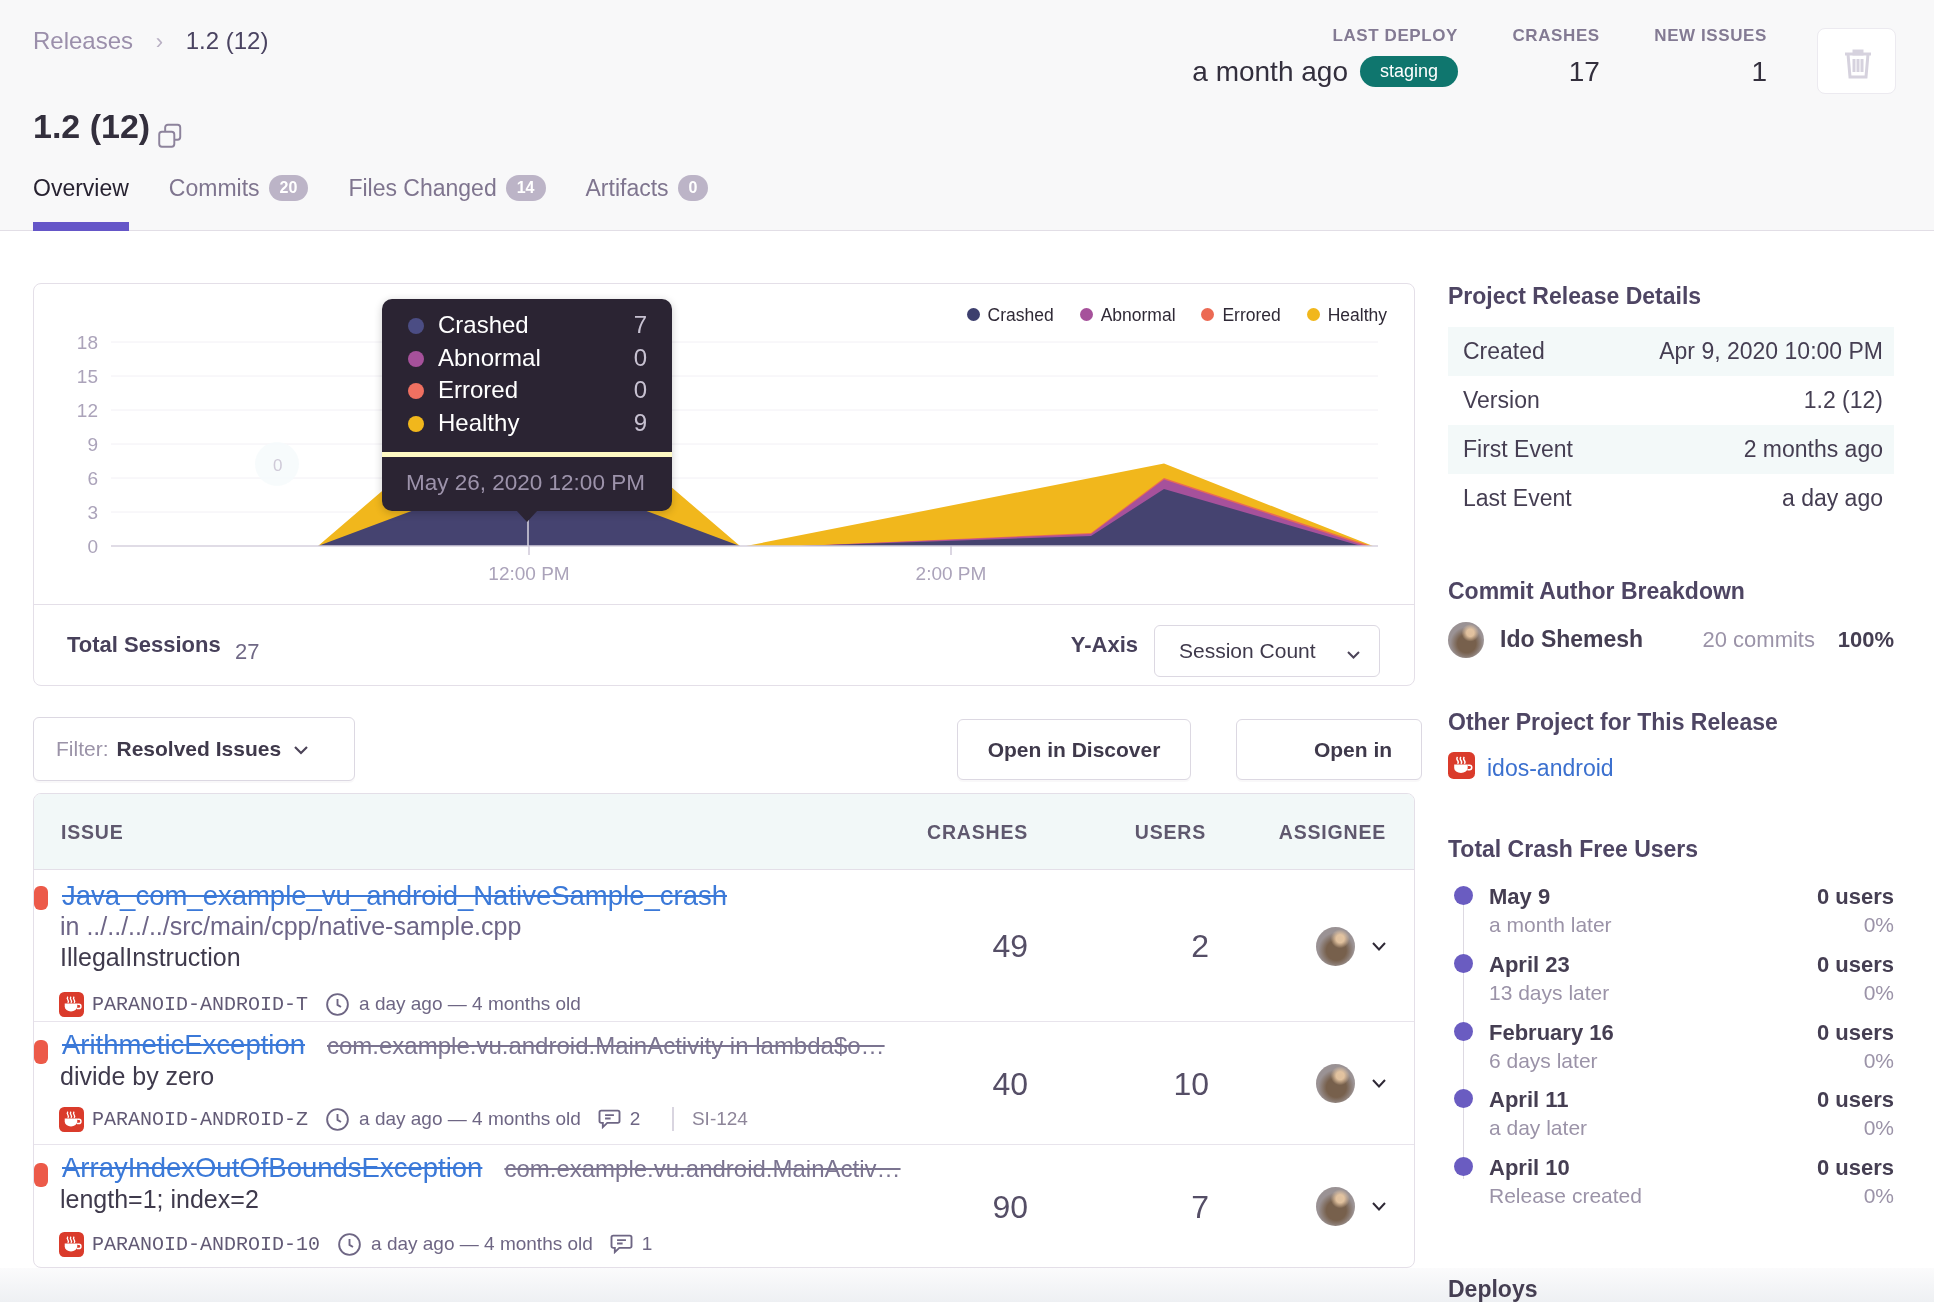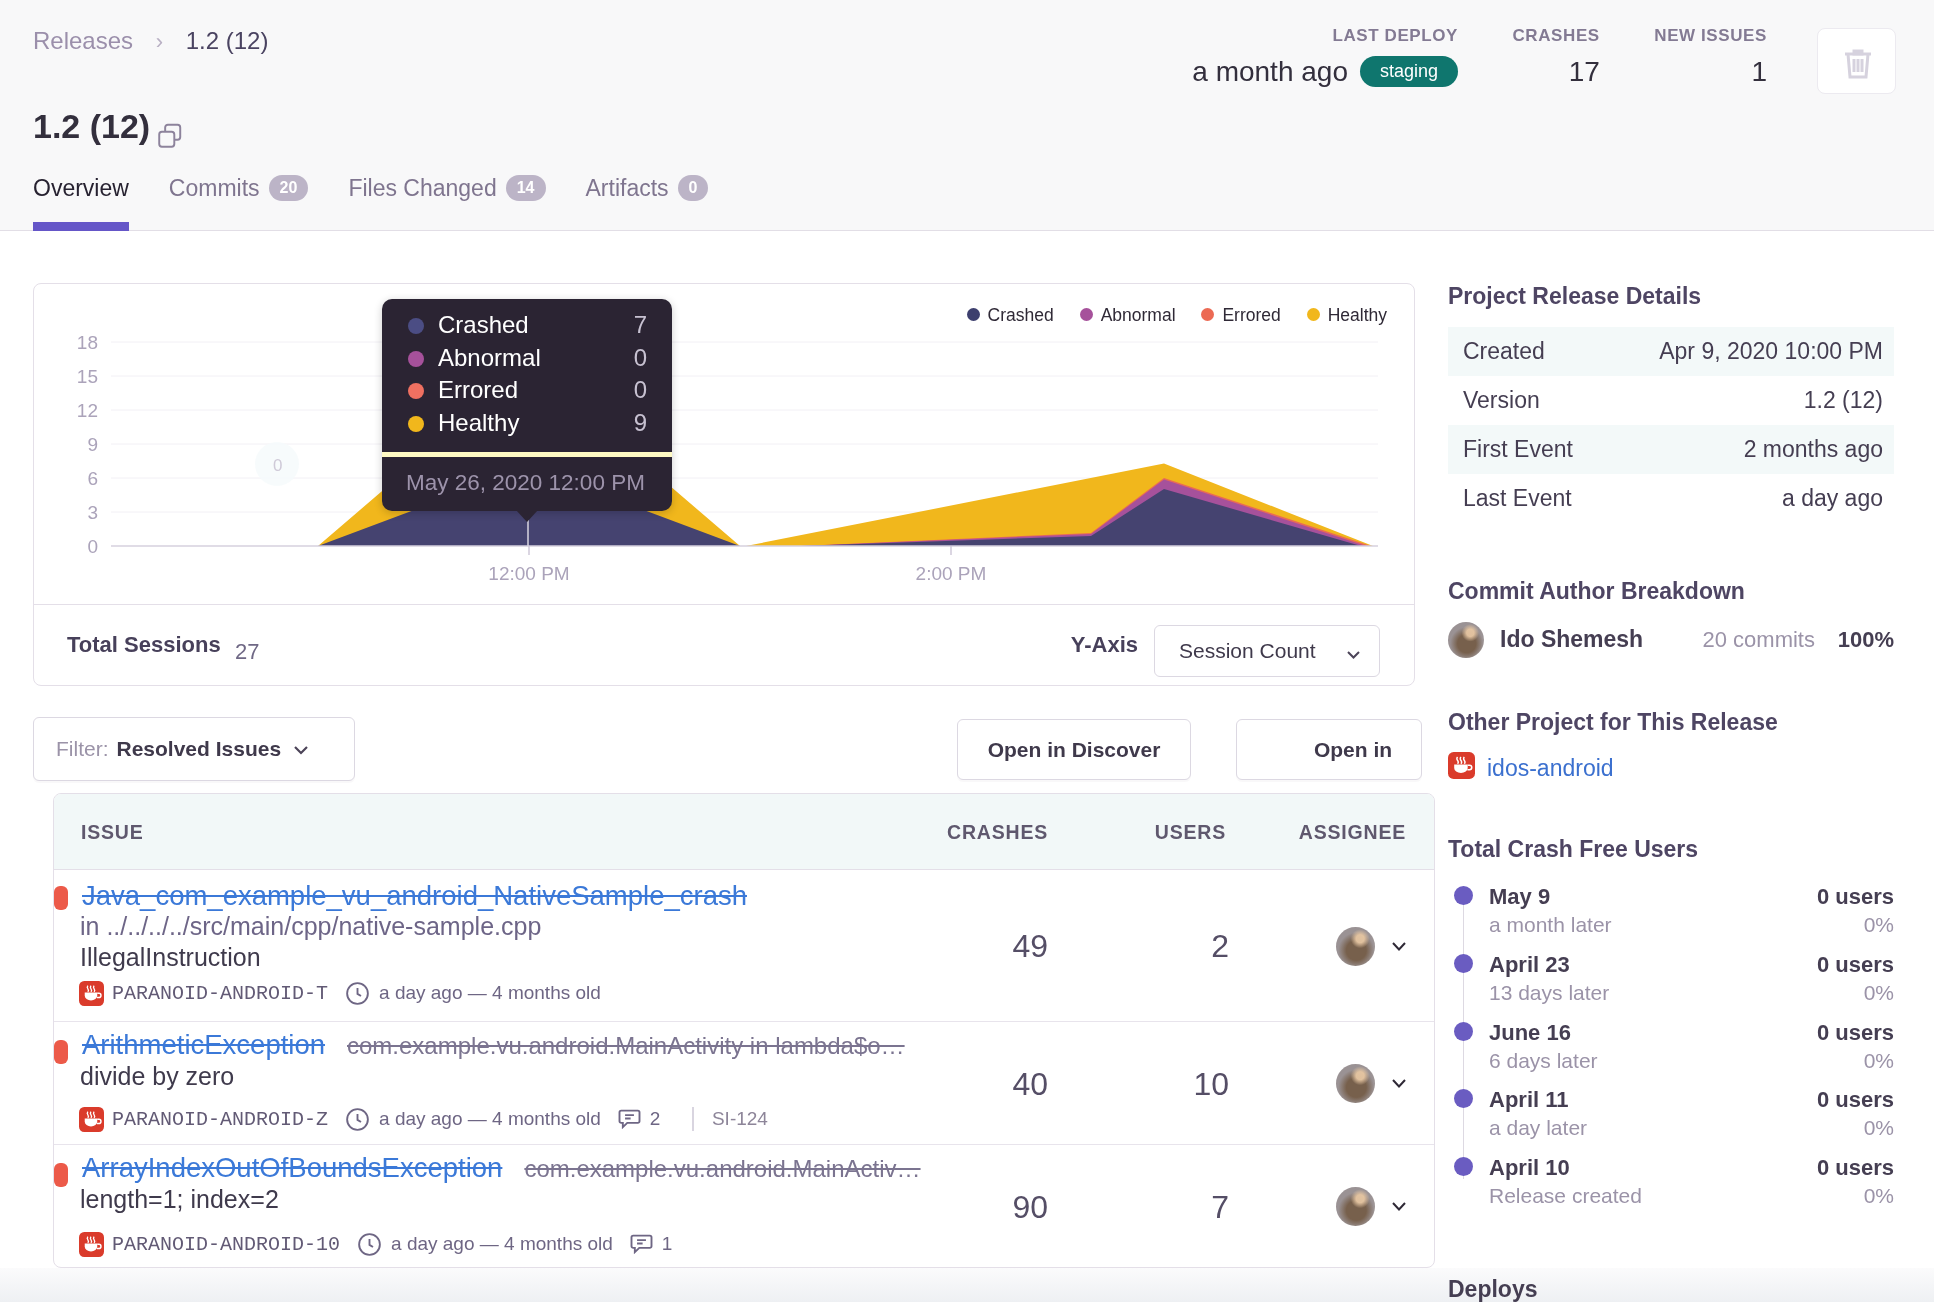--- a/index.html
+++ b/index.html
@@ -51,21 +51,21 @@
 
 .btn { position:absolute; background:#fff; border:1px solid #dcd8e2; border-radius:6px; font-size:21px; font-weight:700; color:#3f394b; text-align:center; box-shadow:0 2px 1px rgba(50,40,60,.03); }
 #fbtn { left:33px; top:717px; width:322px; height:64px; text-align:left; line-height:62px; padding-left:22px; font-weight:400; }
 #fbtn .flbl { color:#9b93a8; }
 #fbtn b { font-weight:700; margin-left:8px; }
 #fbtn .chev { margin-left:12px; color:#4c4458; }
 #btn-discover { left:957px; top:719px; width:234px; height:61px; line-height:59px; }
 #btn-issues { left:1236px; top:719px; width:186px; height:61px; line-height:59px;padding-left:48px; }
 
 
-#tbl { position:absolute; left:33px; top:793px; width:1382px; height:475px; background:#fff; border:1px solid #e4dfe8; border-radius:8px; overflow:hidden;margin-left:20px; }
+#tbl { position:absolute; left:33px; top:793px; width:1382px; height:475px; background:#fff; border:1px solid #e4dfe8; border-radius:8px; overflow:hidden; }
 #thead { height:76px; background:#f2f8f8; border-bottom:1px solid #e4dfe8; position:relative; font-size:19.5px; font-weight:700; letter-spacing:0.8px; color:#5f586e; }
 #thead div { position:absolute; top:27px; }
 .hd-issue { left:27px; }
 .hd-events { right:386px; }
 .hd-users { right:208px; }
 .hd-assignee { right:28px; }
 .irow { position:relative; border-bottom:1px solid #e8e4ec; }
 .irow:last-child { border-bottom:none; }
 .mark { position:absolute; left:0px; width:14px; height:24px; background:#ec5a49; border-radius:6px; }
 .t1 { position:absolute; left:28px; font-size:27.5px; white-space:nowrap; }
@@ -212,21 +212,21 @@
     <div class="hd-issue">ISSUE</div>
       <div class="hd-events">CRASHES</div>
       <div class="hd-users">USERS</div>
       <div class="hd-assignee">ASSIGNEE</div>
   </div>
   <div class="irow" style="height:152px;">
     <div class="mark" style="top:16px;"></div>
     <div class="t1" style="top:10px;"><a>Java_com_example_vu_android_NativeSample_crash</a></div>
     <div class="t2" style="top:42px;">in ../../../../src/main/cpp/native-sample.cpp</div>
     <div class="t2b" style="top:73px;">IllegalInstruction</div>
-    <div class="meta" style="top:110px;">
+    <div class="meta" style="top:121px;">
         <svg class="pic" width="25" height="25" viewBox="0 0 24 24">
           <rect width="24" height="24" rx="5" fill="#da3b2b"></rect>
           <path d="M5.5 11 h12 v3.2 a6 4.4 0 0 1 -12 0 z" fill="#fff"></path>
           <path d="M17.5 11.8 h1.6 a2 2 0 0 1 0 4 h-1.9" fill="none" stroke="#fff" stroke-width="1.4"></path>
           <g stroke="#fff" stroke-width="1.3" fill="none">
             <path d="M8.5 4.5 q-1.2 1.5 0 3 q1.2 1.5 0 3"></path>
             <path d="M11.5 4.5 q-1.2 1.5 0 3 q1.2 1.5 0 3"></path>
             <path d="M14.5 4.5 q-1.2 1.5 0 3 q1.2 1.5 0 3"></path>
           </g>
         </svg>
@@ -374,21 +374,21 @@
       </div>
     <div class="tle">
         <div class="dot"></div>
         <div class="d1">April 23</div>
         <div class="d2">13 days later</div>
         <div class="r1">0 users</div>
         <div class="r2">0%</div>
       </div>
     <div class="tle">
         <div class="dot"></div>
-        <div class="d1">June 16</div>
+        <div class="d1">February 16</div>
         <div class="d2">6 days later</div>
         <div class="r1">0 users</div>
         <div class="r2">0%</div>
       </div>
     <div class="tle">
         <div class="dot"></div>
         <div class="d1">April 11</div>
         <div class="d2">a day later</div>
         <div class="r1">0 users</div>
         <div class="r2">0%</div>

